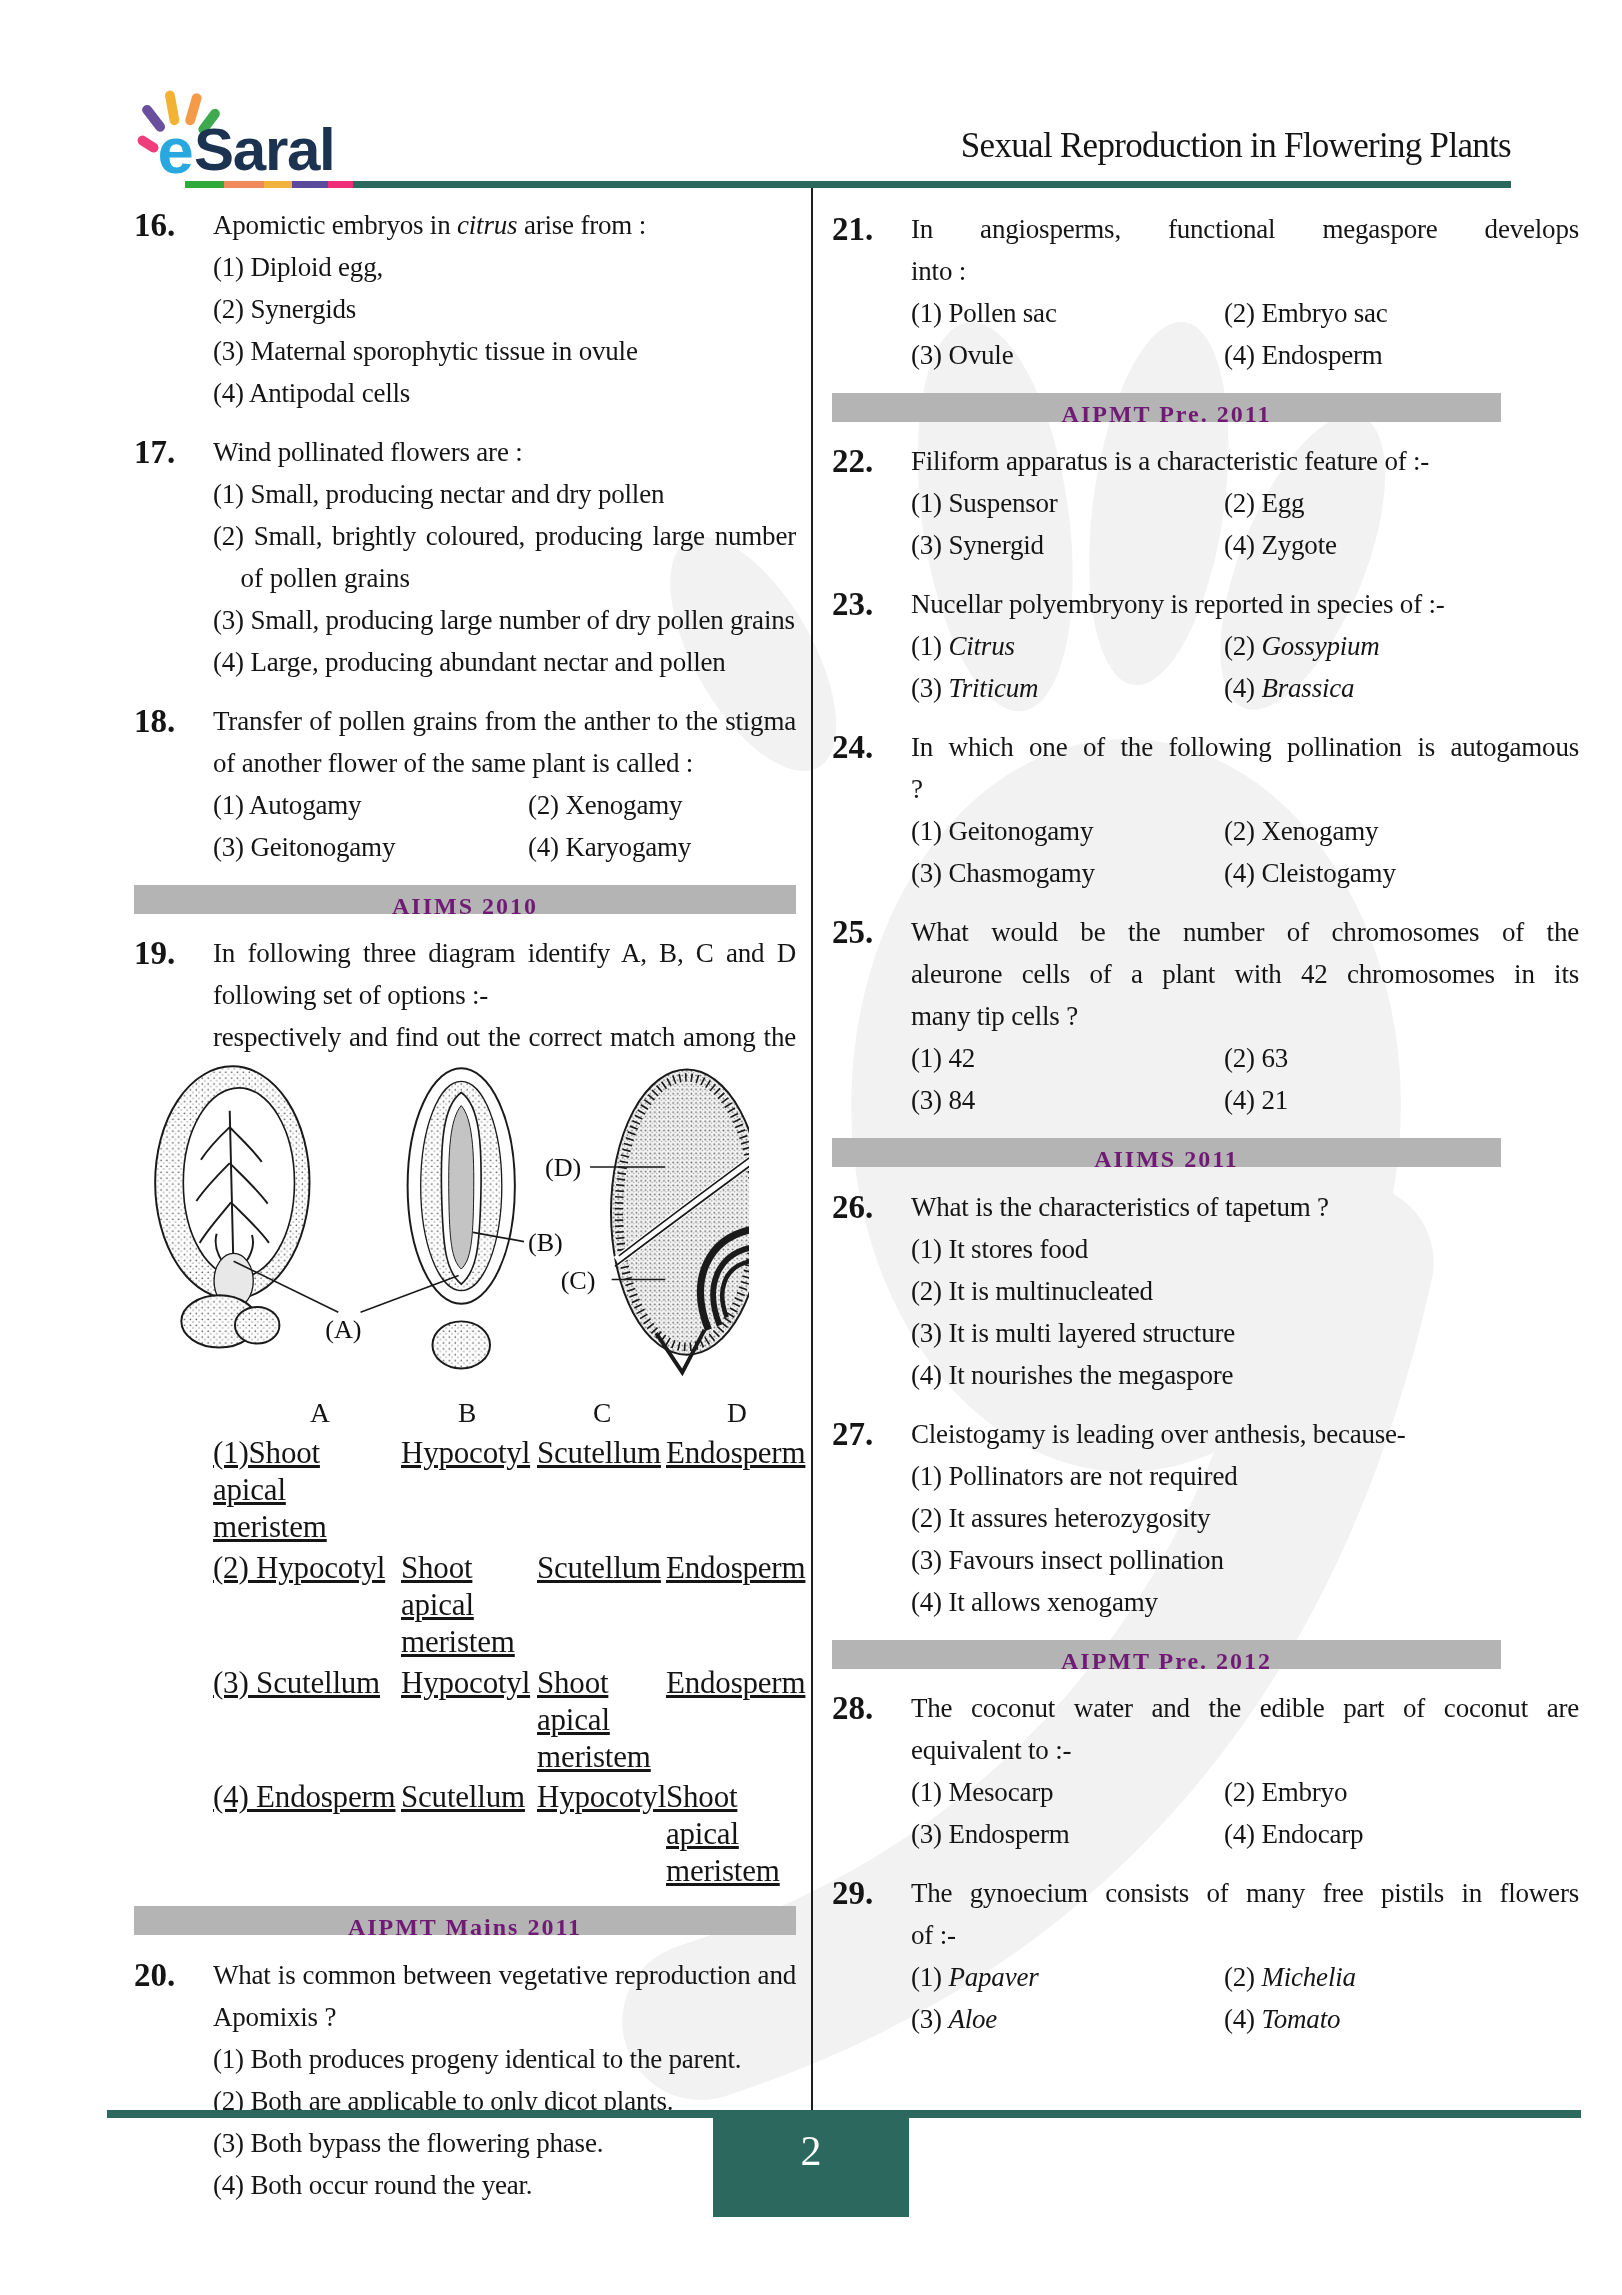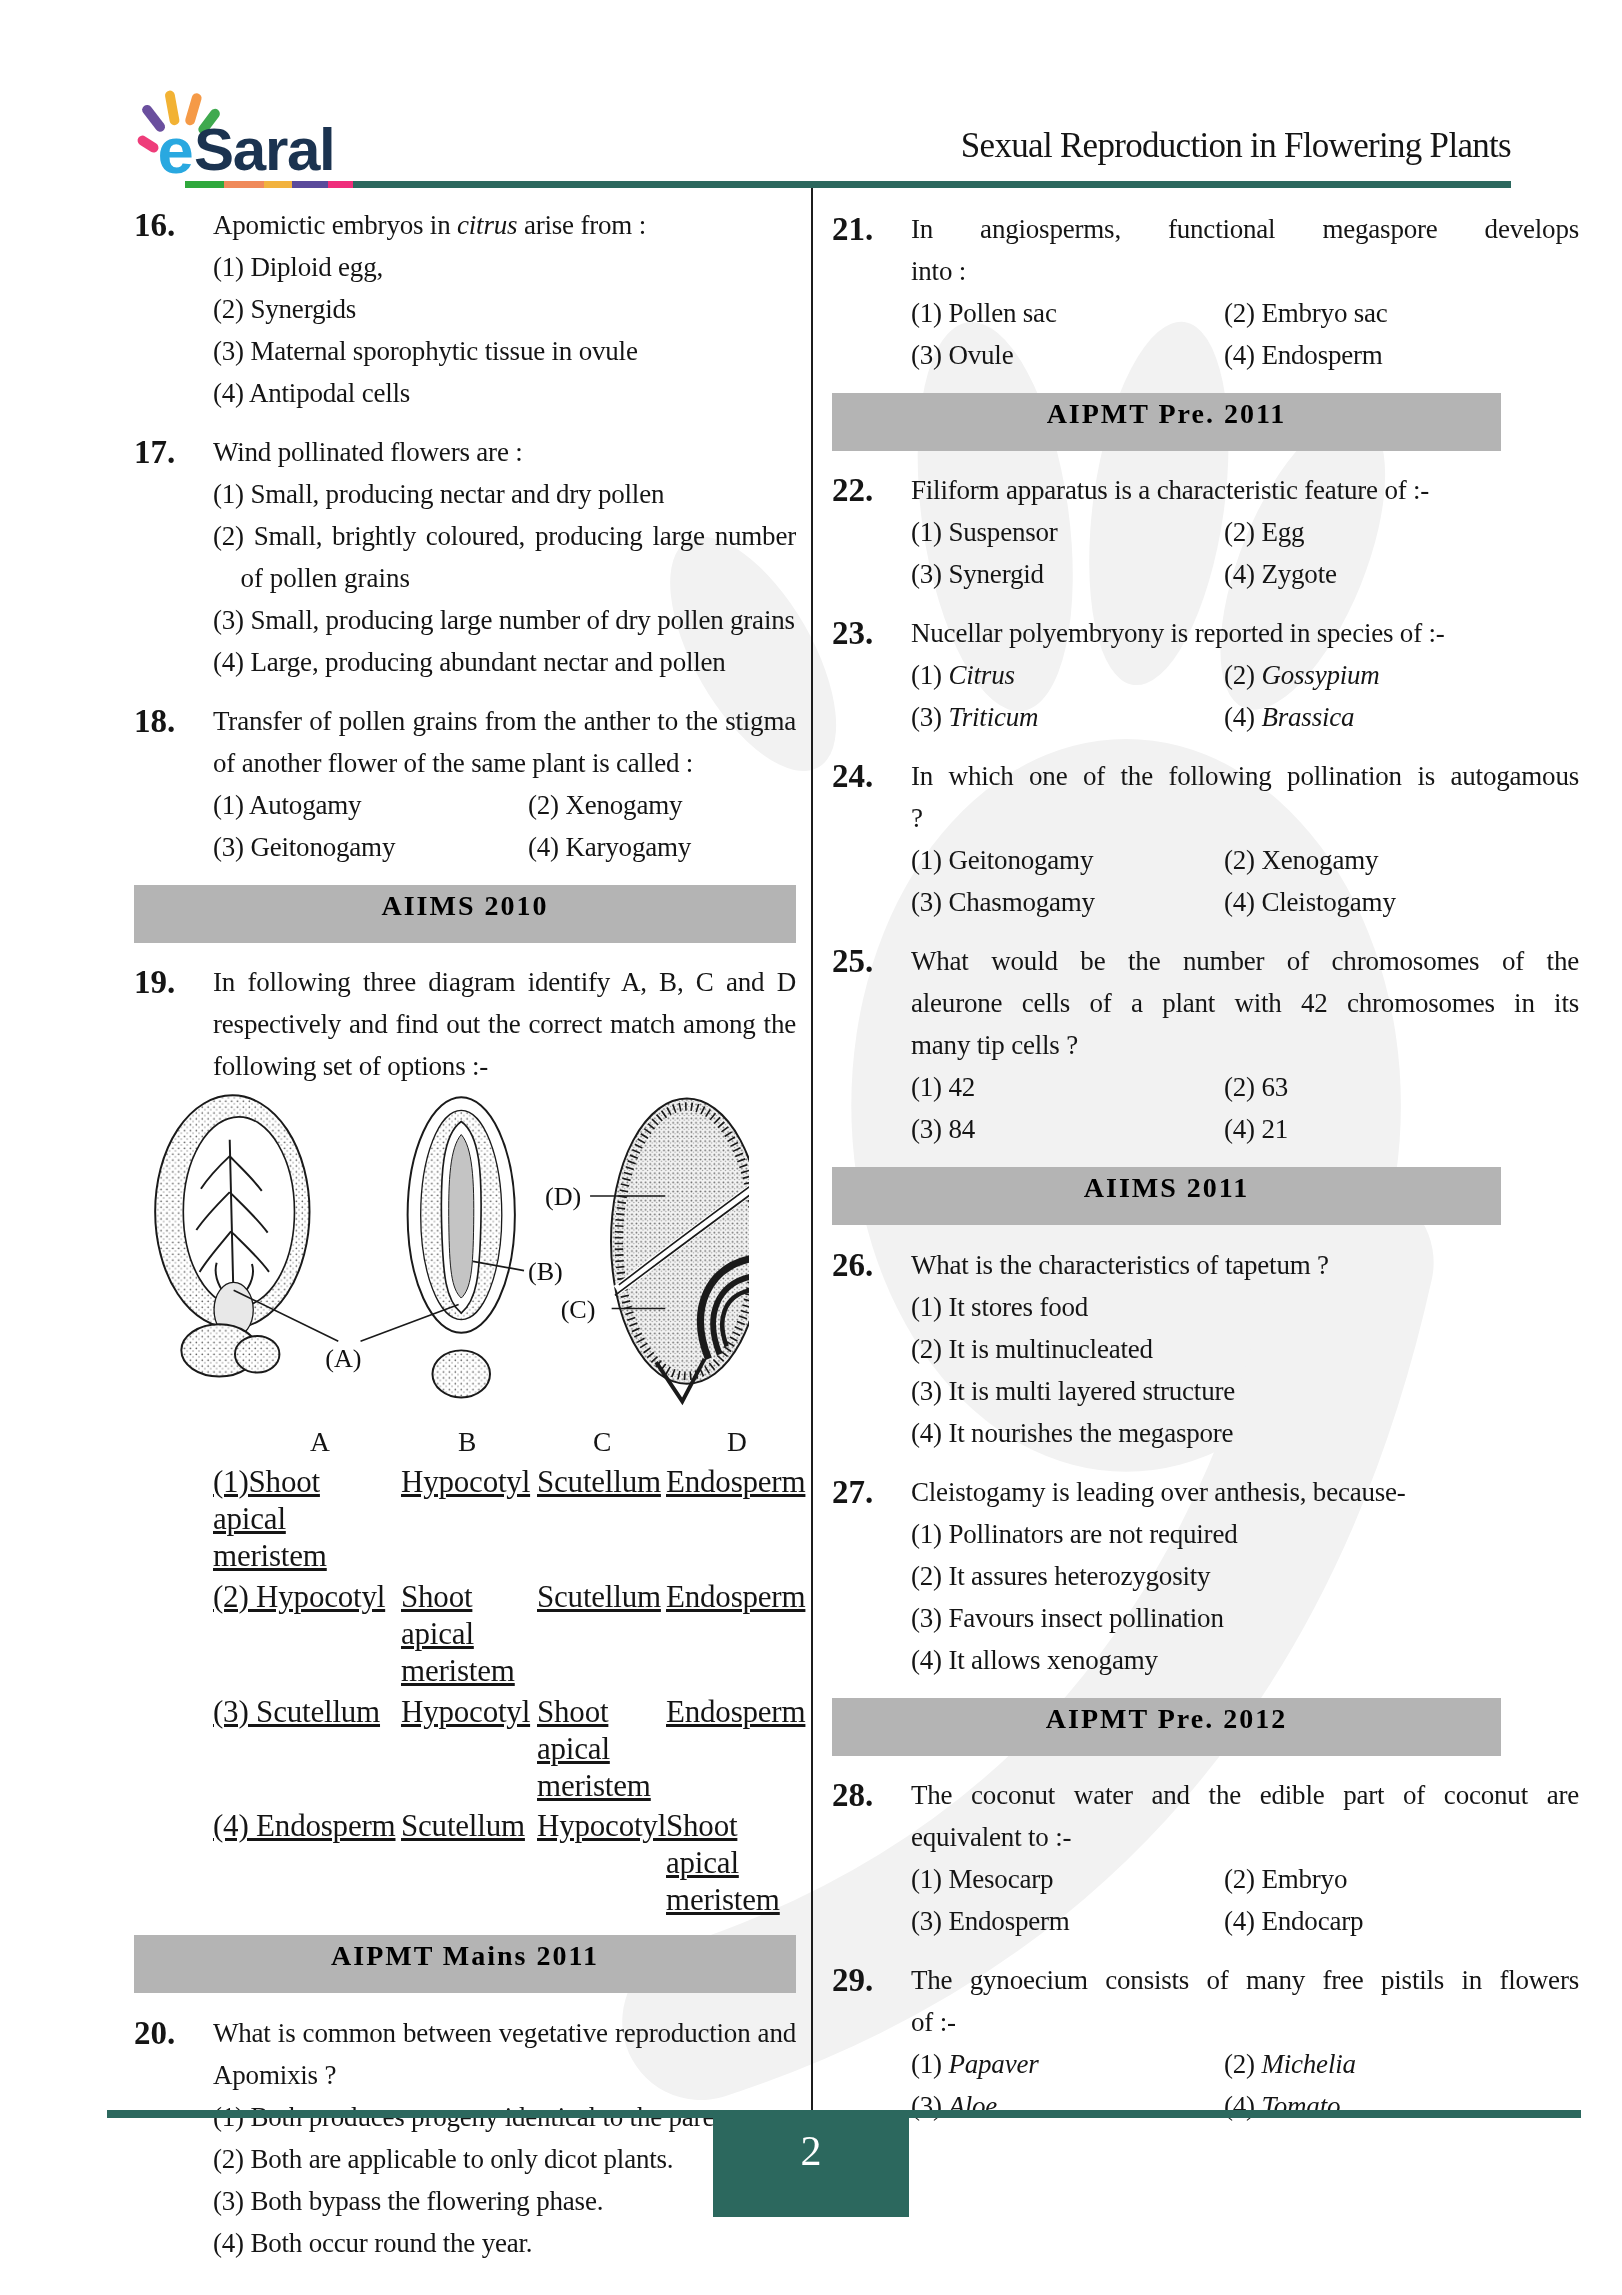--- a/index.html
+++ b/index.html
@@ -27,22 +27,22 @@
   .qline.j { text-align-last:justify; }
   em { font-style:italic; }
 
   .opts1 .opt { display:block; line-height:42px; letter-spacing:-0.2px; }
   .opts2 { display:grid; }
   .col-left  .opts2 { grid-template-columns:315px 1fr; }
   .col-right .opts2 { grid-template-columns:313px 1fr; }
   .opts2 .opt { line-height:42px; letter-spacing:-0.2px; }
   .optwrap2 { display:block; padding-left:27.5px; line-height:42px; }
 
-  .banner { height:58px; line-height:42px; background:#b4b4b4; color:#000000; text-align:center;
-            font-weight:bold; font-size:28px; letter-spacing:2px; margin:13px 0 18.3px; }
+  .banner { height:29px; line-height:42px; background:#b4b4b4; color:#701a75; text-align:center;
+            font-weight:bold; font-size:24px; letter-spacing:2px; margin:13px 0 18.3px; }
   .col-right .banner { width:669px; }
 
   .figure { margin:6.5px 0 0 -118px; display:block; }
   .dletters { position:relative; height:42px; font-size:27.5px; }
   .dletters span { position:absolute; line-height:42px; }
 
   .trow { display:grid; grid-template-columns:188px 136px 129px 1fr; line-height:37px;
           margin-bottom:3.9px; font-size:31px; letter-spacing:-0.2px;text-decoration:underline; }
   .tc { padding-right:5.2px; }
 
@@ -132,22 +132,22 @@
         </div>
       </div>
     </div>
 
     <div class="banner">AIIMS 2010</div>
 
     <div class="q" style="margin-bottom:7.9px;">
       <div class="qnum">19.</div>
       <div class="qbody">
         <span class="qline j">In following three diagram identify A, B, C and D</span>
+        <span class="qline">following set of options :-</span>
         <span class="qline j">respectively and find out the correct match among the</span>
-        <span class="qline">following set of options :-</span>
 
         <svg class="figure" width="654" height="327" viewBox="0 0 1000 500" style="font-size:41px">
           <defs>
             <pattern id="stip" width="9" height="9" patternUnits="userSpaceOnUse">
               <rect width="9" height="9" fill="#ffffff"></rect>
               <circle cx="2" cy="2" r="1.3" fill="#5a5a5a"></circle>
                 <circle cx="6" cy="6" r="1.1" fill="#8a8a8a"></circle>
             </pattern>
             <pattern id="stipd" width="7" height="7" patternUnits="userSpaceOnUse">
               <rect width="7" height="7" fill="#f4f4f4"></rect>

